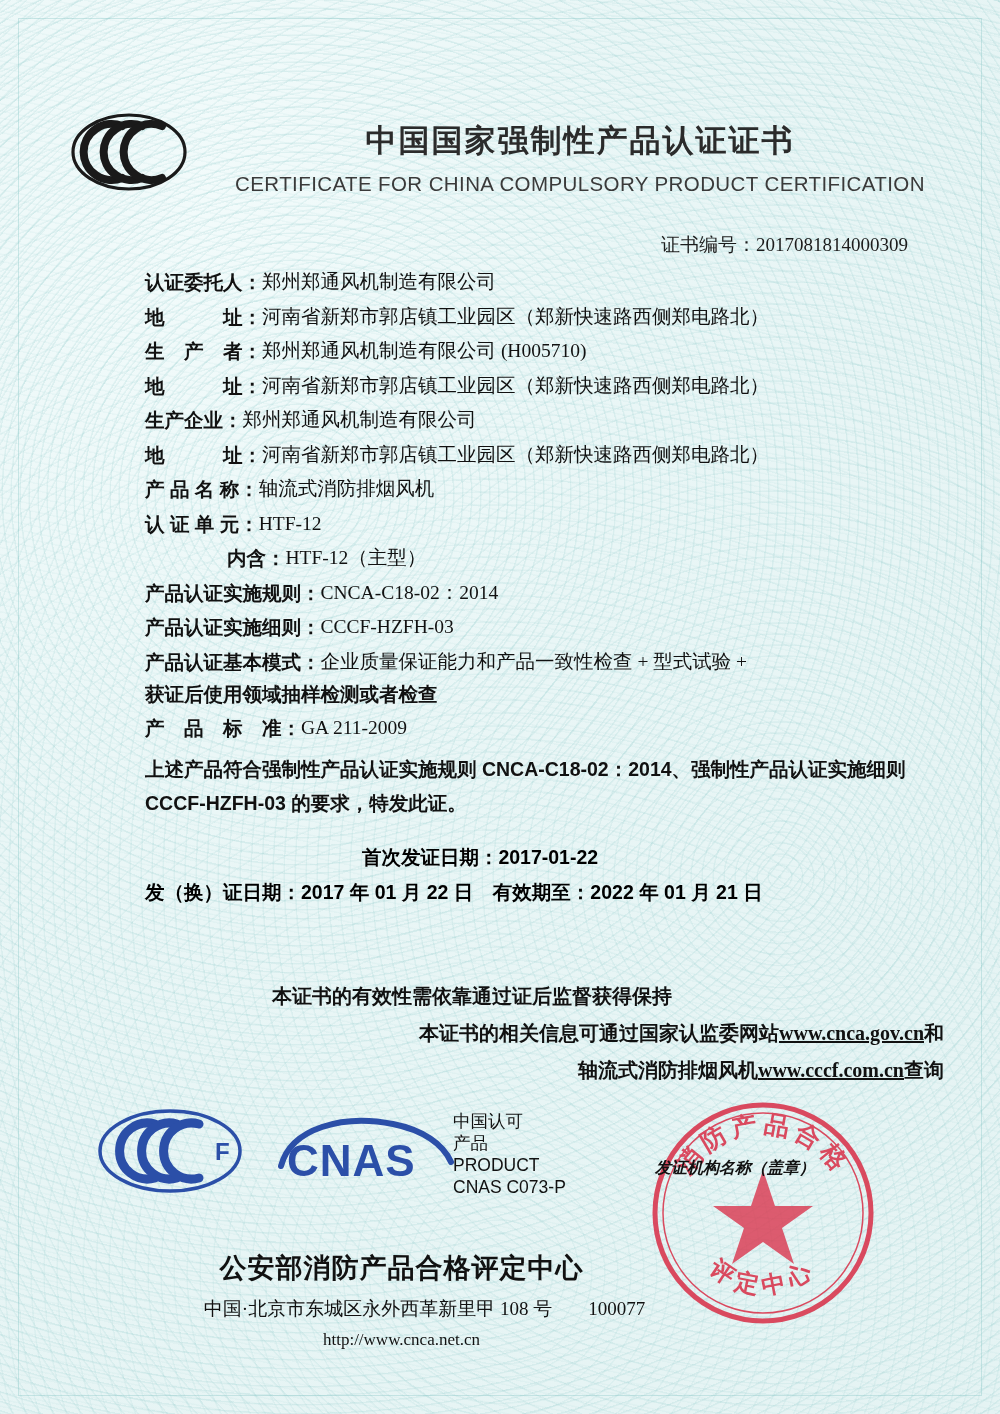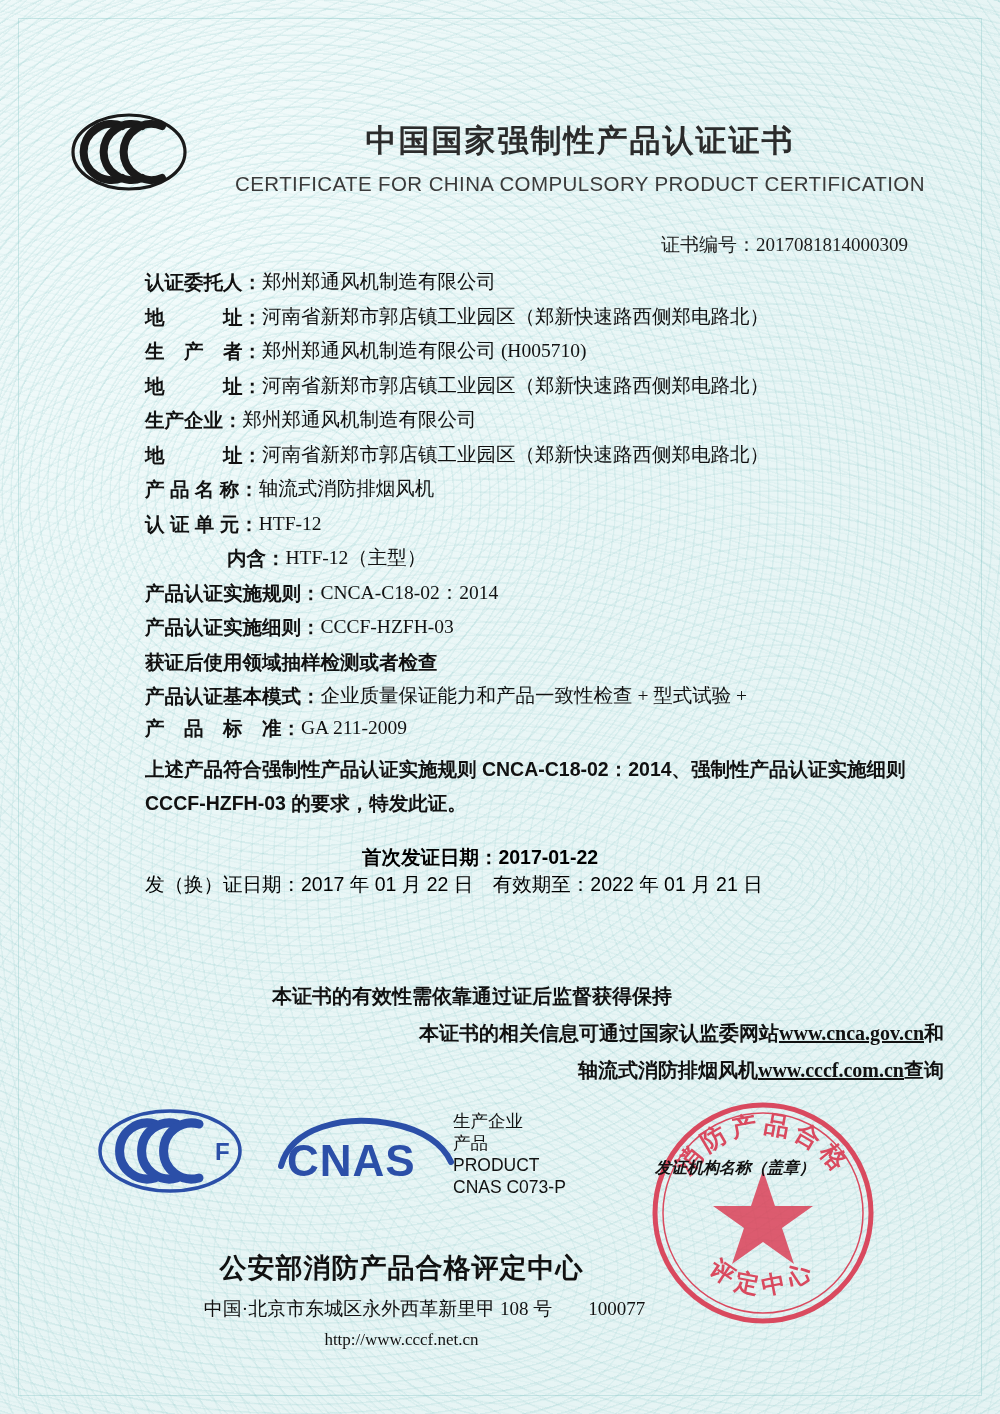--- a/index.html
+++ b/index.html
@@ -124,23 +124,23 @@
   }
   .first-issue {
     margin-top: 24px;
     text-align: center;
     padding-right: 120px;
     font-family: "Liberation Sans", sans-serif;
     font-weight: bold;
     font-size: 19.5px;
   }
   .issue-row {
-    margin-top: 0;
-    font-family: "Liberation Sans", sans-serif;
-    font-weight: normal;
+    margin-top: 8px;
+    font-family: "Liberation Sans", sans-serif;
+    font-weight: bold;
     font-size: 19.5px;
   }
 
   
   .notes {
     position: absolute;
     left: 0;
     top: 978px;
     width: 944px;
     text-align: center;
@@ -316,27 +316,27 @@
       <div class="row">
         <span class="lbl">产品认证实施规则：</span>
         <span class="val">CNCA-C18-02：2014</span>
       </div>
 
       <div class="row">
         <span class="lbl">产品认证实施细则：</span>
         <span class="val">CCCF-HZFH-03</span>
       </div>
 
-      <div class="row">
-        <span class="lbl">获证后使用领域抽样检测或者检查</span>
-      </div>
-
       <div class="row row-tight">
         <span class="lbl">产品认证基本模式：</span>
         <span class="val">企业质量保证能力和产品一致性检查 + 型式试验 +</span>
+      </div>
+
+      <div class="row">
+        <span class="lbl">获证后使用领域抽样检测或者检查</span>
       </div>
 
       <div class="row">
         <span class="lbl">产　品　标　准：</span>
         <span class="val">GA 211-2009</span>
       </div>
 
       <div class="para">上述产品符合强制性产品认证实施规则 CNCA-C18-02：2014、强制性产品认证实施细则 CCCF-HZFH-03 的要求，特发此证。</div>
 
       <div class="first-issue">首次发证日期：2017-01-22</div>
@@ -366,21 +366,21 @@
       </div>
 
       <div class="cnas-mark">
         <svg viewBox="0 0 185 84" width="185" height="84">
           <path d="M8 56 C18 18, 70 4, 120 14 C150 20, 170 34, 178 52" fill="none" stroke="#2b4fa8" stroke-width="6" stroke-linecap="round"></path>
           <text x="14" y="66" font-family="Liberation Sans, sans-serif" font-size="44" font-weight="bold" fill="#2b4fa8" letter-spacing="1">CNAS</text>
         </svg>
       </div>
 
       <div class="cnas-text">
-        <div>生产企业</div>
+        <div>中国认可</div>
         <div>产品</div>
         <div>PRODUCT</div>
         <div>CNAS C073-P</div>
       </div>
     </div>
 
     <div class="seal">
       <svg viewBox="0 0 230 230" width="230" height="230">
         <circle cx="115" cy="115" r="108" fill="none" stroke="#d9334b" stroke-width="5"></circle>
         <circle cx="115" cy="115" r="100" fill="none" stroke="#d9334b" stroke-width="1.5"></circle>
@@ -395,17 +395,17 @@
         <polygon points="115,72 127,108 165,108 134,130 146,166 115,144 84,166 96,130 65,108 103,108" fill="#d9334b" opacity="0.9"></polygon>
       </svg>
     </div>
     <div class="seal-text">发证机构名称（盖章）</div>
 
     <div class="footer">
       <div class="org">公安部消防产品合格评定中心</div>
       <div class="addr">
         <span>中国·北京市东城区永外西革新里甲 108 号</span><span class="zip">100077</span>
       </div>
-      <div class="site">http://www.cccf.net.cn</div>
+      <div class="site">http://www.cnca.net.cn</div>
     </div>
 
   </div>
 </div>
 
 </body></html>

